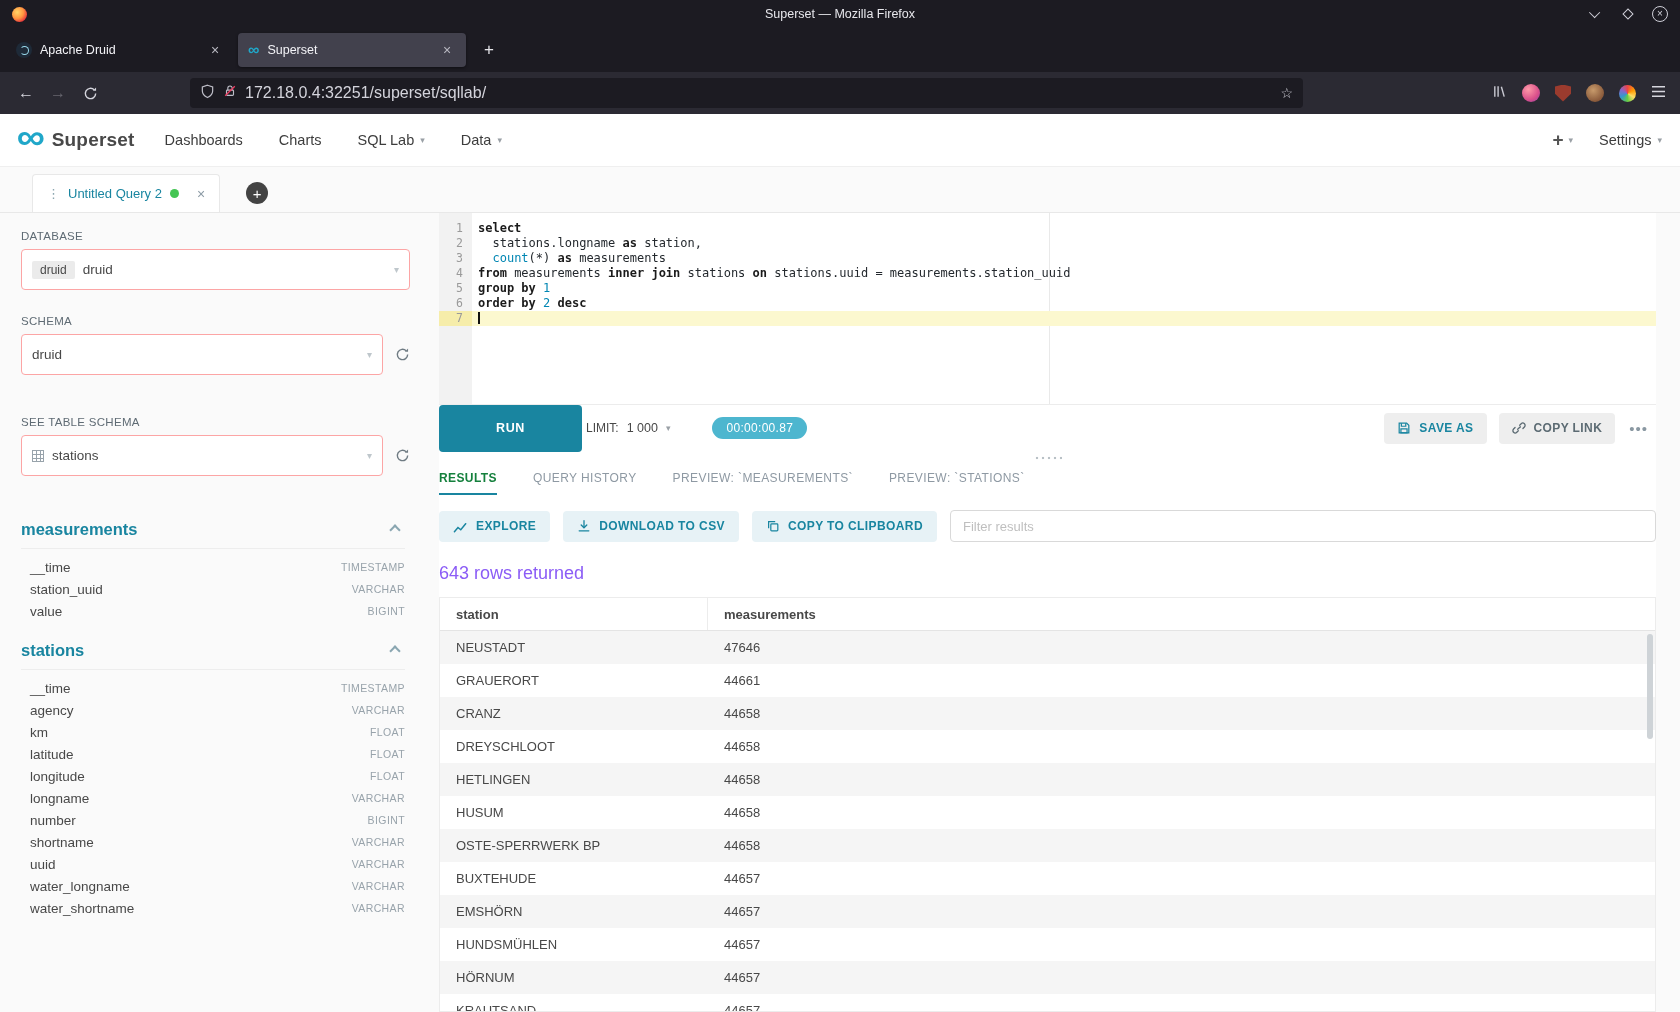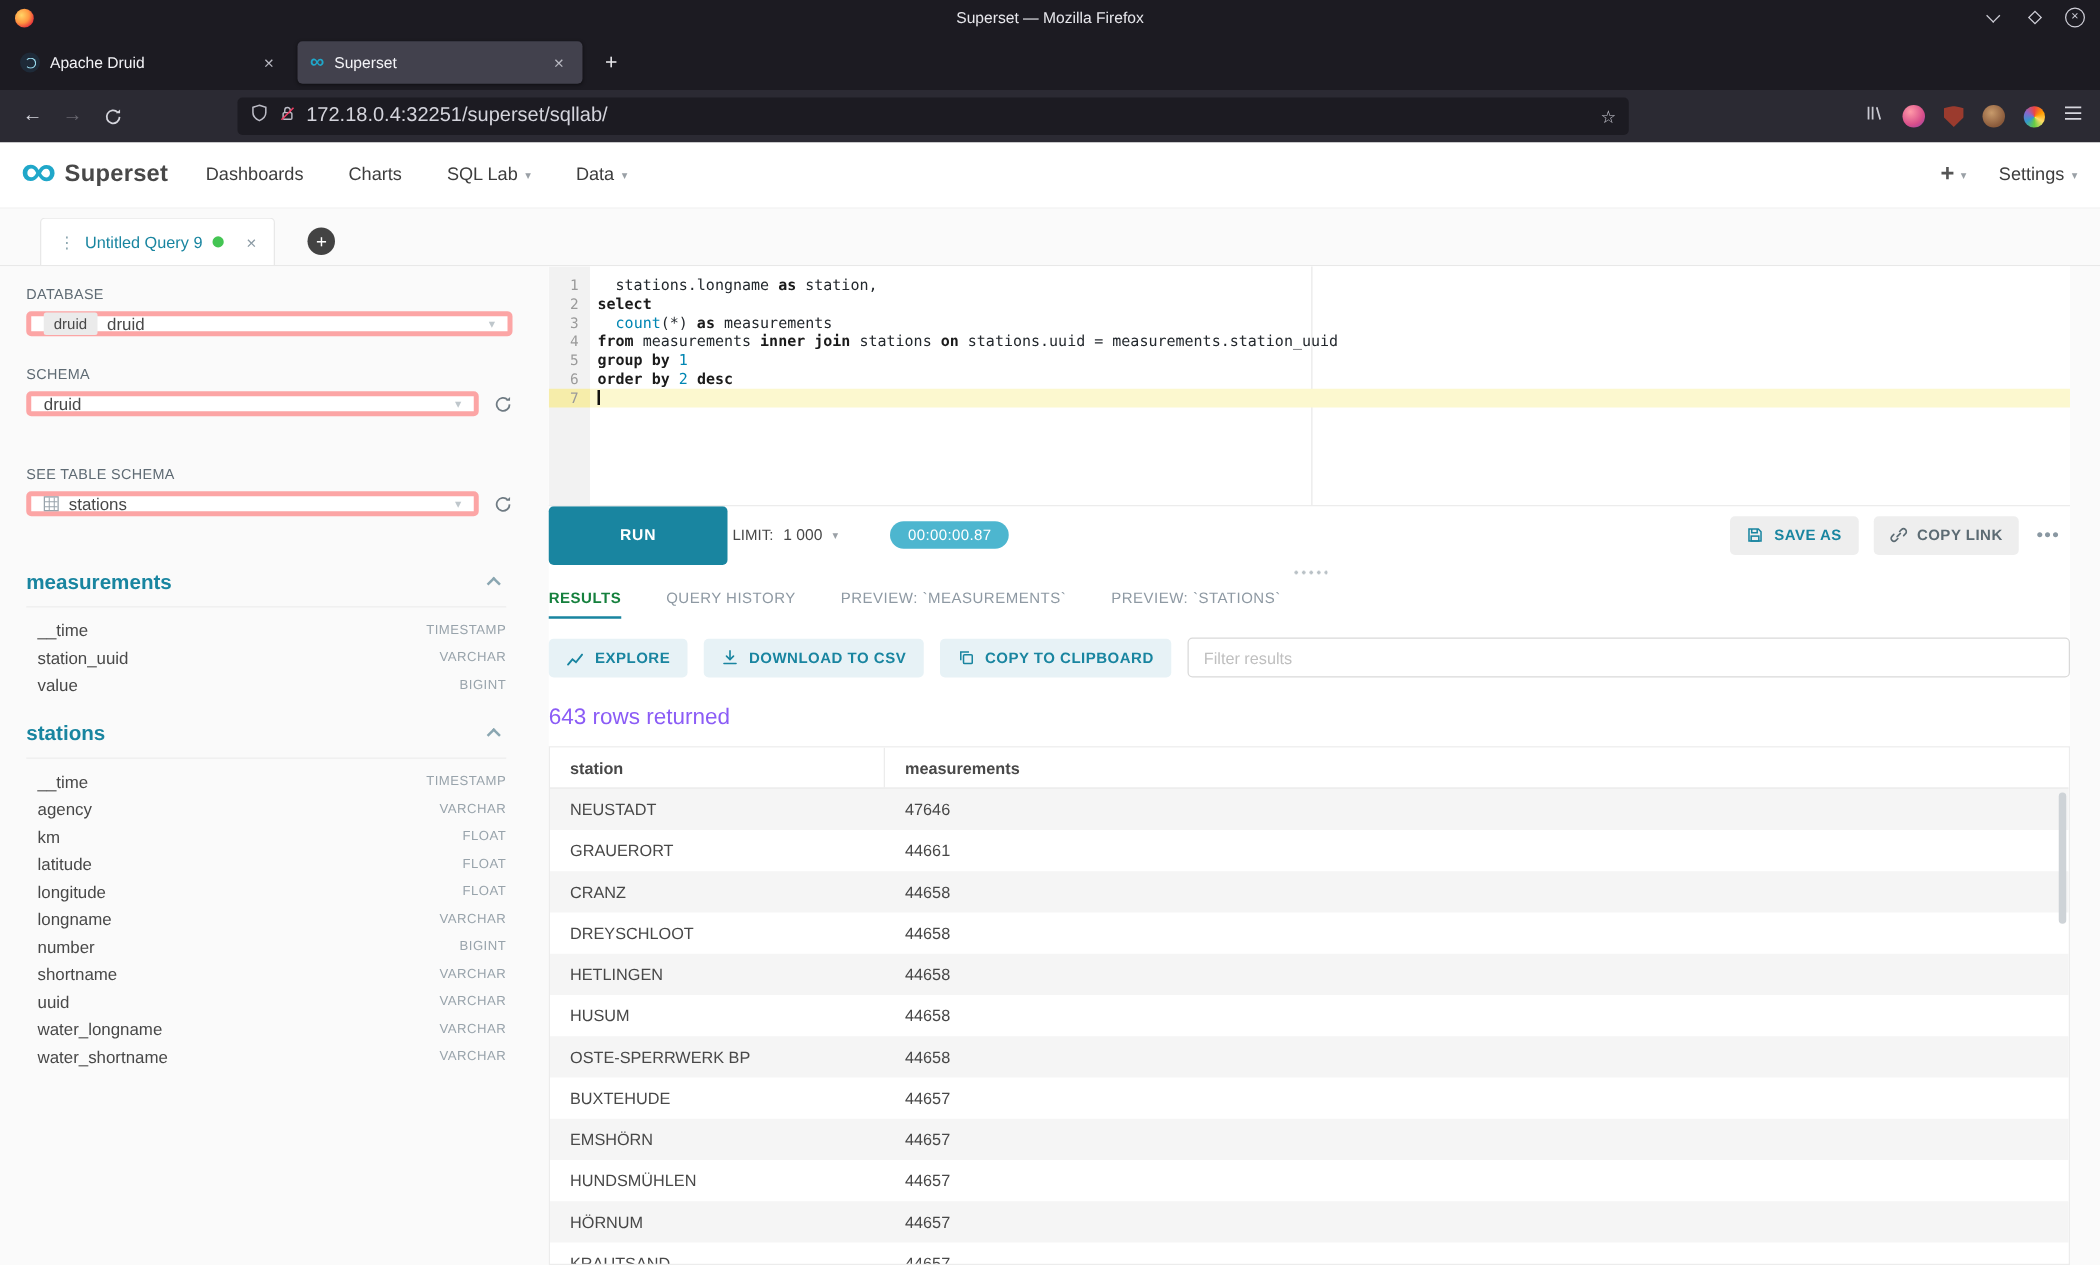--- a/index.html
+++ b/index.html
@@ -61,21 +61,21 @@
   .qtab .qdot{width:9px;height:9px;border-radius:50%;background:var(--green)}
   .qtab .qclose{color:#8c9ba5;font-size:14px;margin-left:10px}
   .addtab{width:22px;height:22px;border-radius:50%;background:#434343;color:#fff;display:flex;align-items:center;justify-content:center;font-size:15px;margin:0 0 8px 26px}
 
   
   .content{display:flex;height:799px;background:#fafafa}
   .sidebar{flex:0 0 420px;width:420px;padding:17px 10px 0 21px;overflow:hidden}
   .form-label{font-size:11.5px;color:#5f6b74;letter-spacing:.3px}
   .mt-lg{margin-top:25px}.mt-xl{margin-top:41px}
   .sel-row{display:flex;align-items:center;margin-top:7px}
-  .select{flex:1;height:20px;background:#fff;border:4px solid #fca5a5;border-radius:4px;display:flex;align-items:center;padding:0 10px;gap:8px}
+  .select{flex:1;height:41px;background:#fff;border:1px solid #fca5a5;border-radius:4px;display:flex;align-items:center;padding:0 10px;gap:8px}
   .sel-caret{margin-left:auto;color:#bfc7cc;font-size:10px}
   .tag{background:#ebebeb;border-radius:2px;padding:2px 8px;font-size:12px;color:#484848}
   .sel-value{font-size:13.5px;color:#484848}
   .refresh-btn{margin-left:12px;display:flex;align-items:center}
   .grid-icon{width:12px;height:12px;border:1px solid #98a3ab;background-image:linear-gradient(#98a3ab 1px,transparent 1px),linear-gradient(90deg,#98a3ab 1px,transparent 1px);background-size:4px 4px;background-position:-1px -1px;flex:0 0 12px}
   .schema-browser{margin-top:40px;padding-right:5px}
   .schema-section{margin-bottom:15px}
   .schema-head{display:flex;align-items:center;justify-content:space-between;padding:4px 2px 9px 0;border-bottom:1px solid #ededed;margin-bottom:7px}
   .schema-name{color:var(--accent-dark);font-size:16.5px;font-weight:700}
   .chev-up{width:8px;height:8px;border-left:2px solid #8aa6b1;border-top:2px solid #8aa6b1;transform:rotate(45deg);margin-right:4px}
@@ -238,21 +238,21 @@
     <span class="settings">
       <span>Settings</span>
       <span class="caret">▾</span>
     </span>
   </div>
 </div>
 
 <div class="qtab-strip">
   <div class="qtab">
     <span class="kebab">⋮</span>
-    <span class="qtitle">Untitled Query 9</span>
+    <span class="qtitle">Untitled Query 2</span>
     <span class="qdot"></span>
     <span class="qclose">×</span>
   </div>
   <div class="addtab">+</div>
 </div>
 
 <div class="content">
 
   <div class="sidebar">
     <div class="form-label">DATABASE</div>
@@ -372,22 +372,22 @@
           <div class="gutter-cell">1</div>
           <div class="gutter-cell">2</div>
           <div class="gutter-cell">3</div>
           <div class="gutter-cell">4</div>
           <div class="gutter-cell">5</div>
           <div class="gutter-cell">6</div>
           <div class="gutter-cell active">7</div>
         </div>
       <div class="codearea">
         <div class="print-margin"></div>
-      <div class="code-line"><span class="tok-p">  stations.longname </span><span class="tok-k">as</span><span class="tok-p"> station,</span></div>
-          <div class="code-line"><span class="tok-k">select</span></div>
+      <div class="code-line"><span class="tok-k">select</span></div>
+          <div class="code-line"><span class="tok-p">  stations.longname </span><span class="tok-k">as</span><span class="tok-p"> station,</span></div>
           <div class="code-line"><span class="tok-p">  </span><span class="tok-n">count</span><span class="tok-p">(*) </span><span class="tok-k">as</span><span class="tok-p"> measurements</span></div>
           <div class="code-line"><span class="tok-k">from</span><span class="tok-p"> measurements </span><span class="tok-k">inner join</span><span class="tok-p"> stations </span><span class="tok-k">on</span><span class="tok-p"> stations.uuid = measurements.station_uuid</span></div>
           <div class="code-line"><span class="tok-k">group by</span><span class="tok-p"> </span><span class="tok-n">1</span></div>
           <div class="code-line"><span class="tok-k">order by</span><span class="tok-p"> </span><span class="tok-n">2</span><span class="tok-p"> </span><span class="tok-k">desc</span></div>
           <div class="code-line active"><span class="cursor"></span></div>
         </div>
     </div>
 
     <div class="ed-toolbar">
       <button class="run-btn">RUN</button>

